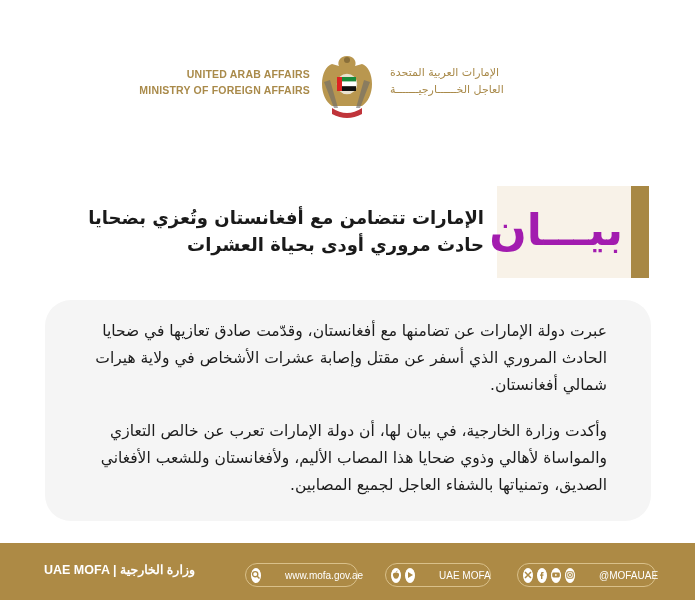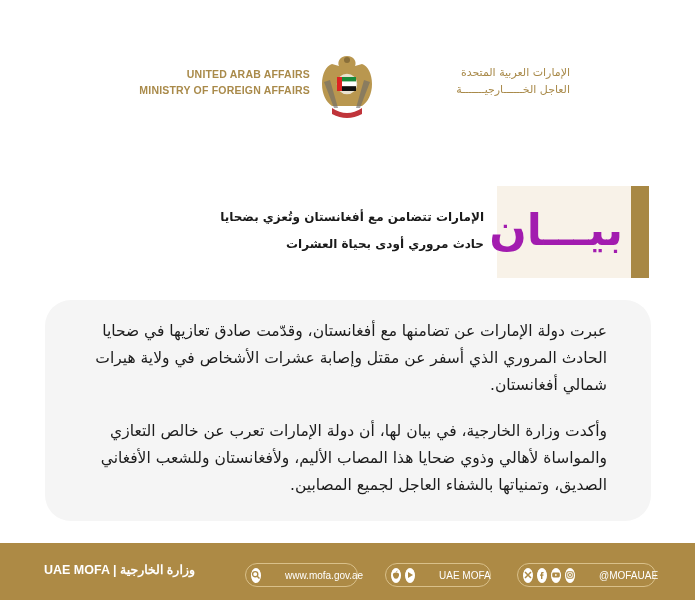--- a/index.html
+++ b/index.html
@@ -1,27 +1,27 @@
 <!DOCTYPE html>
 <html><head>
 <meta charset="utf-8">
 <style>
   * { box-sizing: border-box; margin: 0; padding: 0; }
   html, body { width: 695px; height: 600px; background: #ffffff; overflow: hidden; }
   body { position: relative; font-family: "DejaVu Sans", sans-serif; }
 
   .header-en { position: absolute; left: 120px; top: 66px; width: 190px; text-align: right;
     color: #a98a4a; font-family: "Liberation Sans", sans-serif; font-weight: bold; font-size: 10.5px; line-height: 16px; letter-spacing: 0.2px; }
-  .header-ar { position: absolute; left: 390px; top: 64px; width: 180px; direction: rtl; text-align: right;
+  .header-ar { position: absolute; left: 390px; top: 64px; width: 180px; direction: rtl; text-align: left;
     color: #a98a4a; font-family: "DejaVu Sans", sans-serif; font-size: 11px; line-height: 17px; }
   .emblem { position: absolute; left: 318px; top: 52px; width: 58px; height: 70px; }
 
   .title-wrap { position: absolute; left: 60px; top: 186px; width: 430px; height: 92px; }
   .title { direction: rtl; text-align: right; font-family: "DejaVu Sans", sans-serif; font-weight: bold;
-    color: #1a1a1a; font-size: 12px; line-height: 27px; padding-top: 18px; padding-right: 6px; }
+    color: #1a1a1a; font-size: 18px; line-height: 27px; padding-top: 18px; padding-right: 6px; }
   .bayan-box { position: absolute; left: 497px; top: 186px; width: 152px; height: 92px; background: #f8f2e8; }
   .bayan-bar { position: absolute; right: 0; top: 0; width: 18px; height: 100%; background: #a88844; }
   .bayan-text { position: absolute; left: 8px; top: 14px; width: 118px; text-align: right; direction: rtl;
     color: #a21caf; font-family: "DejaVu Sans", sans-serif; font-weight: bold; font-size: 44px; line-height: 60px; }
 
   .card { position: absolute; left: 45px; top: 300px; width: 606px; height: 221px; background: #f5f5f5; border-radius: 26px; }
   .para { position: absolute; right: 44px; width: 540px; direction: rtl; text-align: right; color: #1c1c1c;
     font-family: "DejaVu Sans", sans-serif; font-size: 15.5px; line-height: 27px; }
   .para1 { top: 18px; }
   .para2 { top: 118px; }

